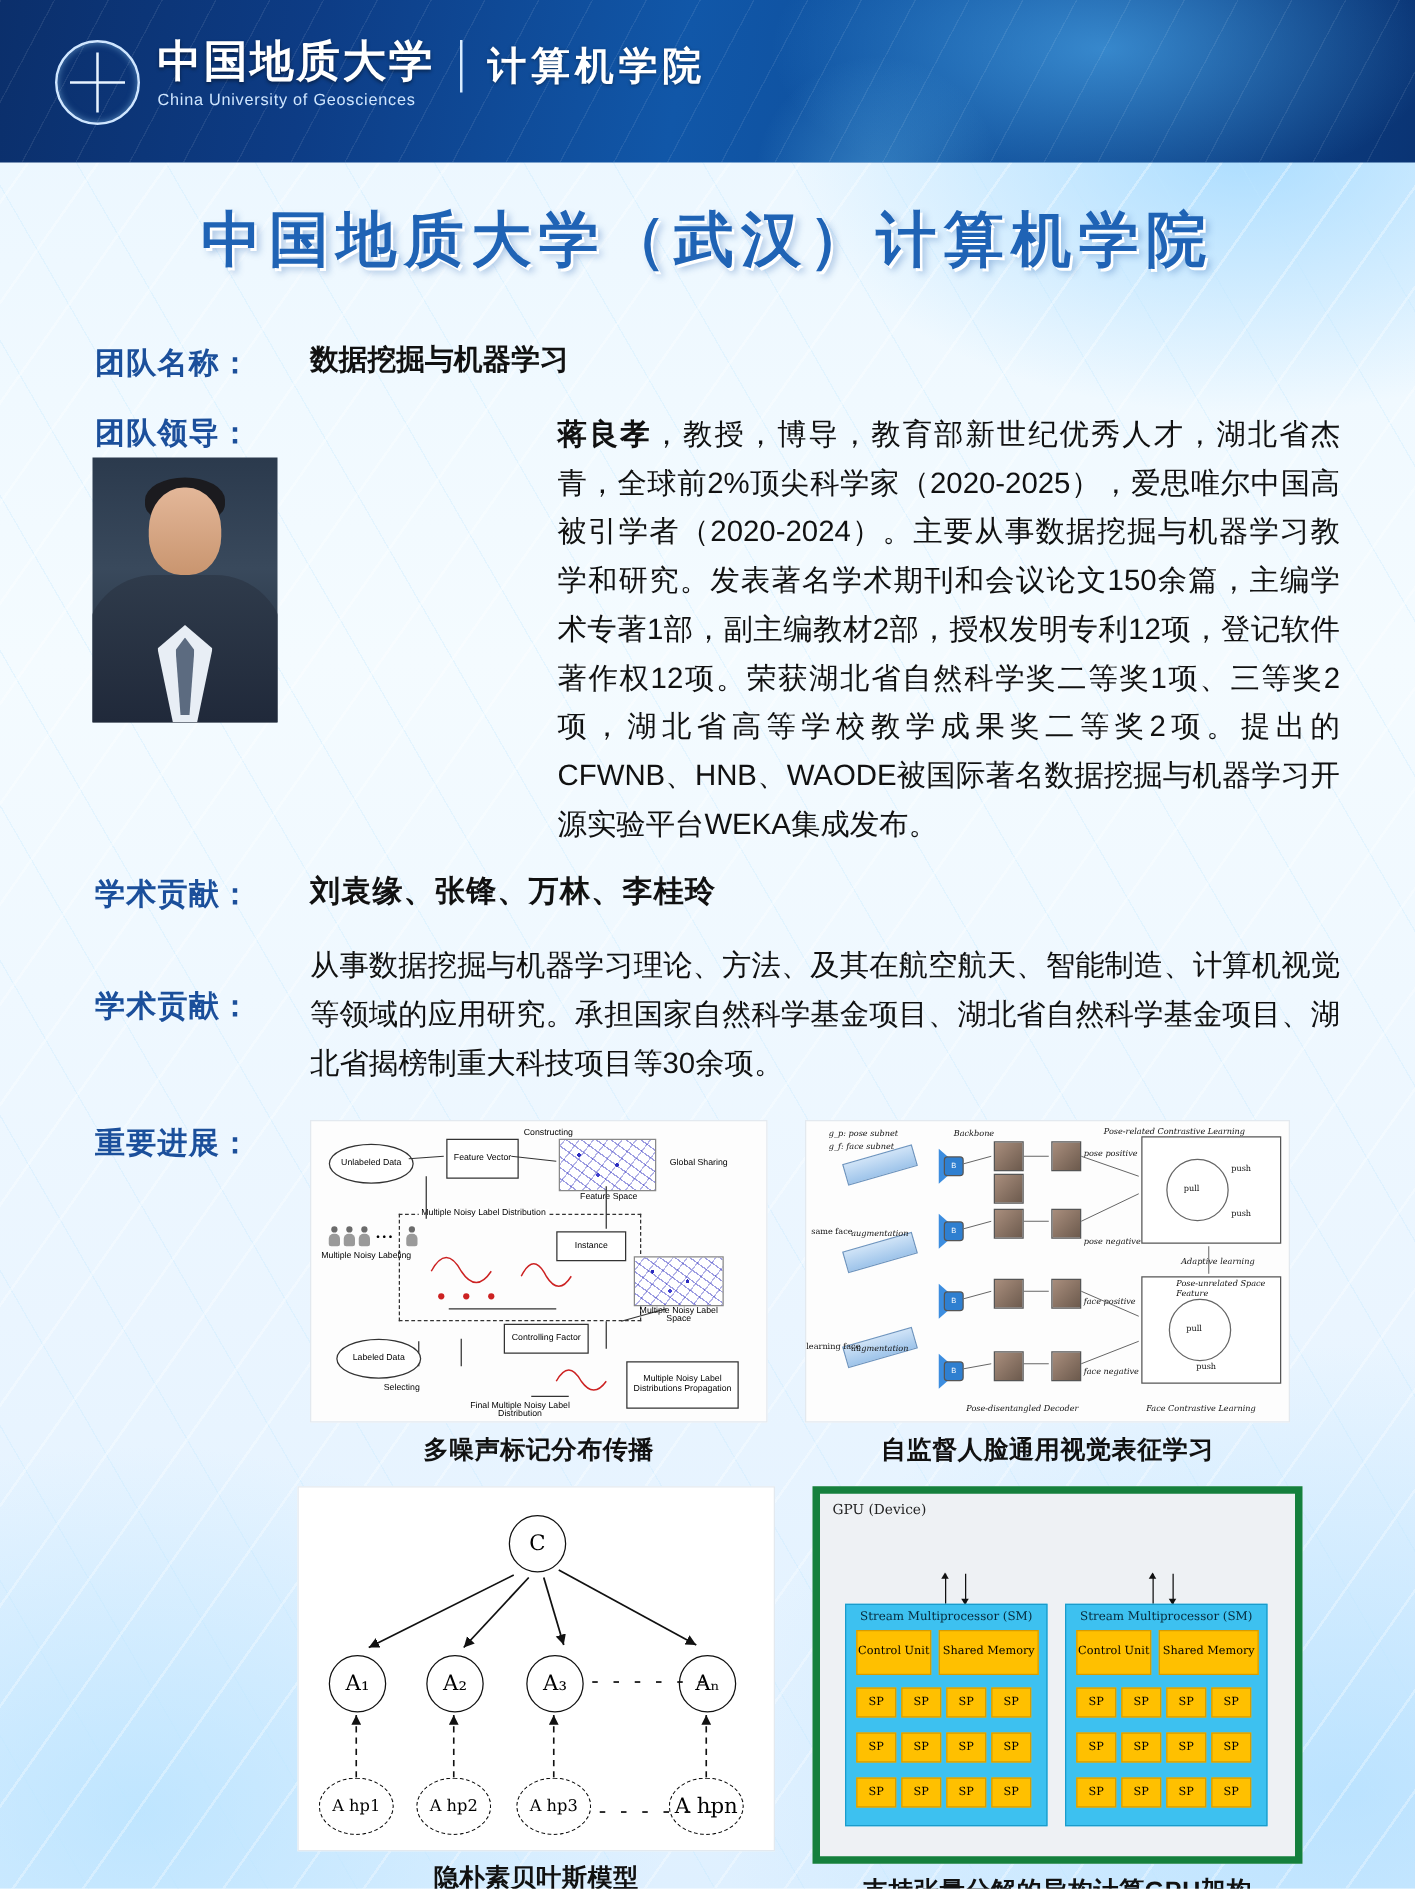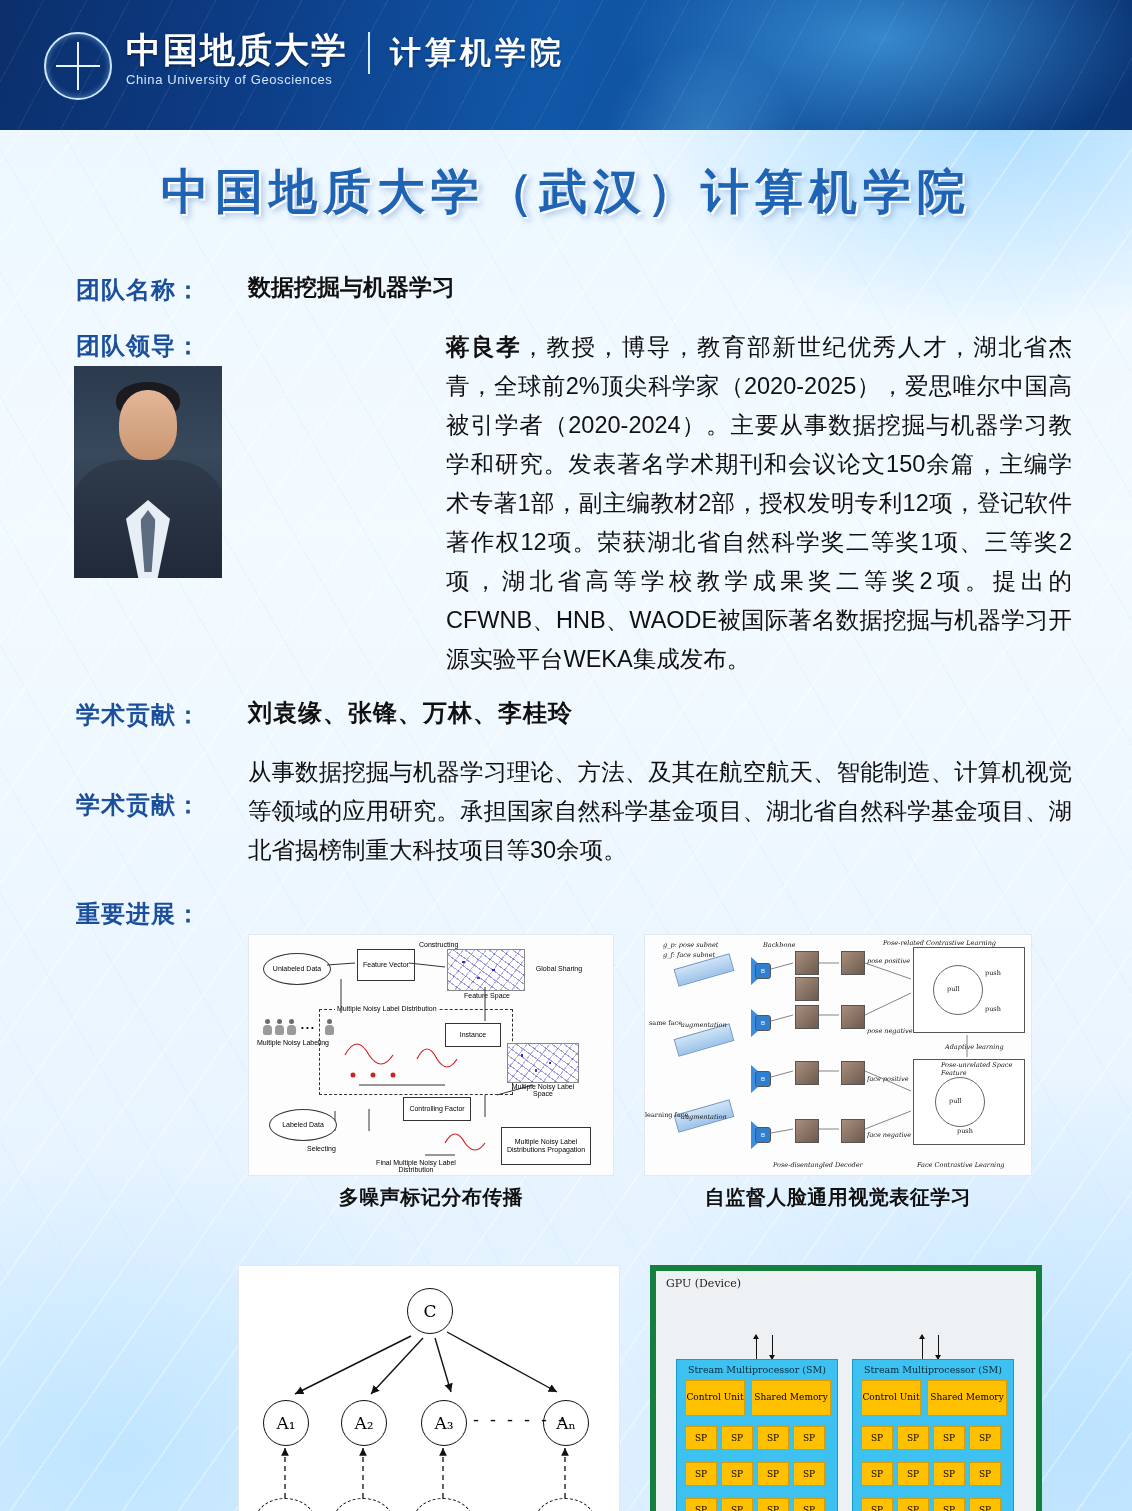--- a/index.html
+++ b/index.html
@@ -116,21 +116,21 @@
   }
   .leader-text{
     margin-left:198px;font-size:23.5px;line-height:39px;color:#111;text-align:justify;
     font-weight:500;
   }
   .leader-text b{font-weight:bold;}
   .members{font-size:24px;font-weight:bold;color:#111;letter-spacing:1px;}
   .contrib-text{font-size:23.5px;line-height:39px;color:#111;text-align:justify;}
   .fig-row{display:flex;justify-content:center;gap:30px;}
   .fig{display:flex;flex-direction:column;align-items:center;}
-  .fig-box{background:#fff;border:1px solid #e3e9ef;margin-top:38px;}
+  .fig-box{background:#fff;border:1px solid #e3e9ef;}
   .fig-cap{font-size:20px;font-weight:bold;color:#111;margin-top:8px;margin-bottom:16px;letter-spacing:.5px;}
 
   
   .f1{width:364px;height:240px;position:relative;background:#fdfdfd;}
   .f1 .nd{position:absolute;border:1px solid #333;font-size:7px;display:flex;align-items:center;justify-content:center;text-align:center;line-height:1.15;background:#fff;padding:2px;}
   .f1 .el{border-radius:50%;}
   .f1 .dash{border:1px dashed #333;background:transparent;}
   .f1 .scatter{position:absolute;background:
      radial-gradient(circle 1.5px at 20% 30%, #2b2bbf 99%, transparent),
      radial-gradient(circle 1.5px at 60% 50%, #2b2bbf 99%, transparent),

